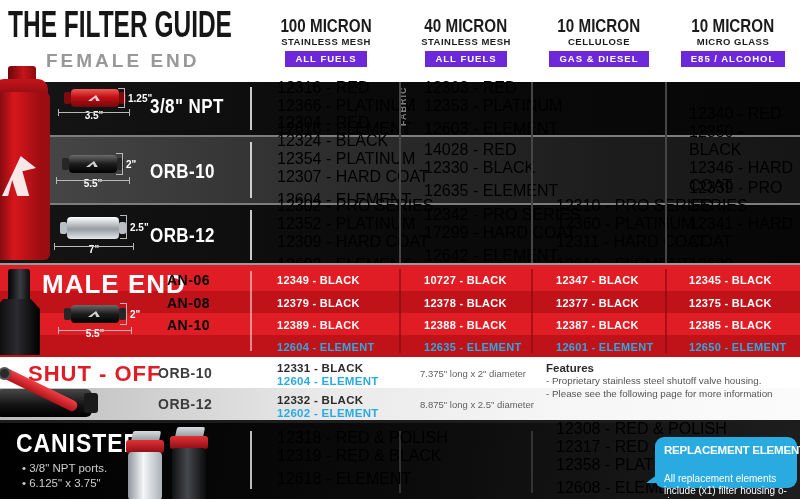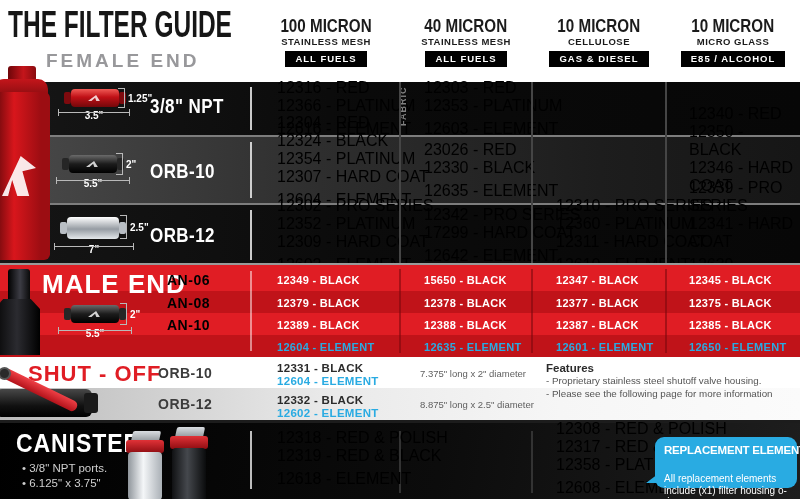--- a/index.html
+++ b/index.html
@@ -7,21 +7,21 @@
   body{position:relative;font-family:"Liberation Sans",sans-serif;background:#fff;overflow:hidden}
 
   
   #page-title{position:absolute;left:8px;top:4px;font-size:36px;font-weight:bold;color:#161616;
     transform:scaleX(.68);transform-origin:0 0;white-space:nowrap;letter-spacing:0}
   #female-label{position:absolute;left:46px;top:50px;font-size:19px;font-weight:bold;color:#98989b;letter-spacing:3px}
   #colheads{position:absolute;left:252px;top:16px;width:548px;display:flex}
   .colhead{text-align:center}
   .colhead .micron{display:inline-block;font-size:19px;font-weight:bold;color:#1b1b1b;transform:scaleX(.8);white-space:nowrap;line-height:20px}
   .colhead .media{font-size:9.5px;font-weight:bold;color:#1b1b1b;letter-spacing:.5px;line-height:11px}
-  .colhead .fuel{display:inline-block;margin-top:4px;background:#000000;color:#fff;font-size:9.5px;font-weight:bold;
+  .colhead .fuel{display:inline-block;margin-top:4px;background:#6d28d9;color:#fff;font-size:9.5px;font-weight:bold;
     letter-spacing:1px;padding:3px 10px;line-height:10px}
 
   
   #female-table{position:absolute;left:0;top:82px;width:800px;height:183px;background:#060606}
   .frow{position:absolute;left:0;width:800px}
   #frow0{top:0;height:53px;background:linear-gradient(90deg,#161616,#0a0a0a 45%,#070707)}
   #frow1{top:55px;height:66px;background:linear-gradient(90deg,#4a4a4a,#2e2e2e 40%,#1d1d1d 75%,#161616)}
   #frow2{top:123px;height:60px;background:linear-gradient(90deg,#151515,#0b0b0b 45%,#070707)}
   .rowdiv{position:absolute;left:0;width:800px;height:2px;background:#7d7d7d}
   .vline-light{position:absolute;left:250px;width:2px;background:rgba(235,235,235,.85)}
@@ -222,21 +222,21 @@
           <div class="item">12354 - PLATINUM</div>
           <div class="item">12307 - HARD COAT</div>
         </div>
       <div class="elems">
           <div class="item">12604 - ELEMENT</div>
           <div class="item">12614 - CRIMP ELEMENT</div>
         </div>
     </div>
     <div class="cell c2">
       <div class="parts">
-          <div class="item">23026 - RED</div>
+          <div class="item">14028 - RED</div>
           <div class="item">12330 - BLACK</div>
         </div>
       <div class="elems">
           <div class="item">12635 - ELEMENT</div>
         </div>
     </div>
     <div class="cell c4">
       <div class="parts">
           <div class="item">12340 - RED</div>
           <div class="item">12350 - BLACK</div>
@@ -341,21 +341,21 @@
     <span class="dtxt">5.5"</span>
   </div>
   <div class="dht" style="left:120px;top:38px;height:22px"></div>
   <span class="dhtxt" style="left:130px;top:45px">2"</span>
 
   <div class="anlabel" style="top:7px">AN-06</div>
   <div class="anlabel" style="top:30px">AN-08</div>
   <div class="anlabel" style="top:52px">AN-10</div>
 
   <div class="mpart" style="left:277px;top:9px">12349 - BLACK</div>
-  <div class="mpart" style="left:424px;top:9px">15650 - BLACK</div>
+  <div class="mpart" style="left:424px;top:9px">10727 - BLACK</div>
   <div class="mpart" style="left:556px;top:9px">12347 - BLACK</div>
   <div class="mpart" style="left:689px;top:9px">12345 - BLACK</div>
 
   <div class="mpart" style="left:277px;top:32px">12379 - BLACK</div>
   <div class="mpart" style="left:424px;top:32px">12378 - BLACK</div>
   <div class="mpart" style="left:556px;top:32px">12377 - BLACK</div>
   <div class="mpart" style="left:689px;top:32px">12375 - BLACK</div>
 
   <div class="mpart" style="left:277px;top:54px">12389 - BLACK</div>
   <div class="mpart" style="left:424px;top:54px">12388 - BLACK</div>

